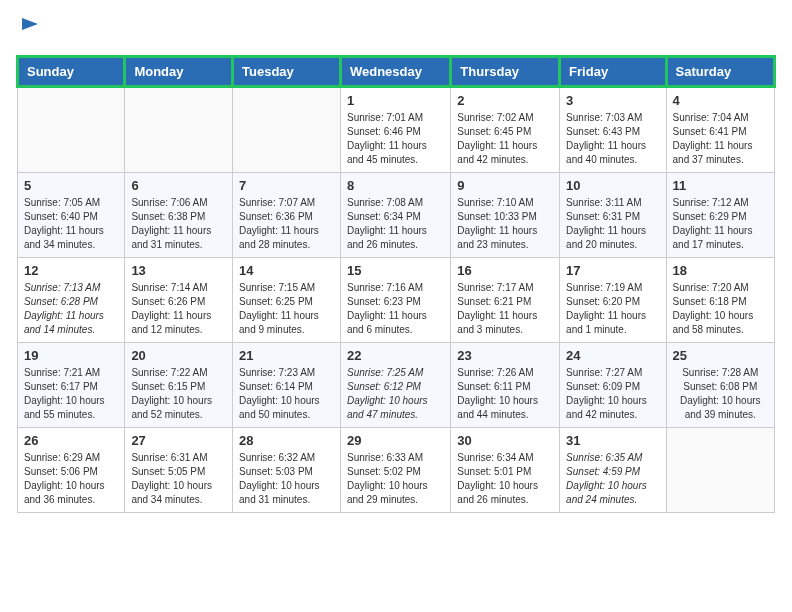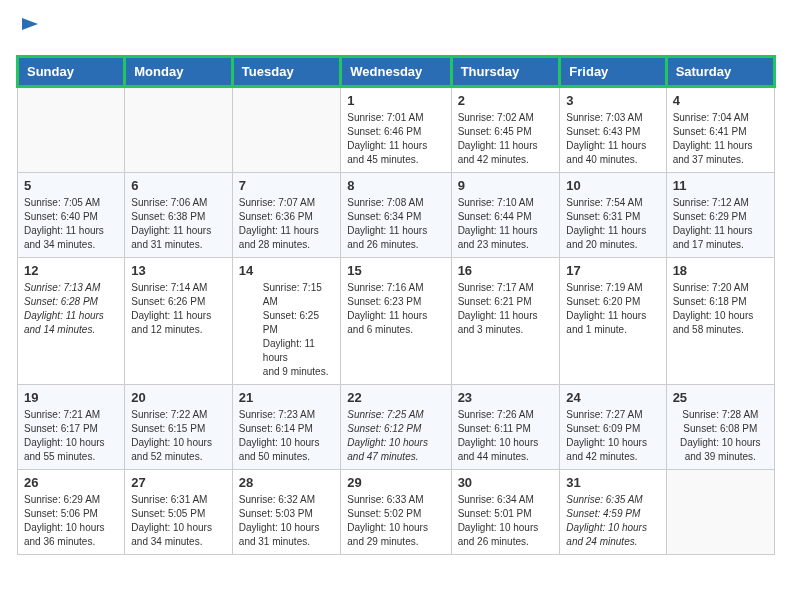--- a/index.html
+++ b/index.html
@@ -181,27 +181,27 @@
         <td>
           <span class="day-number">8</span>
           <div class="day-info" style="white-space: pre-line;">Sunrise: 7:08 AM
 Sunset: 6:34 PM
 Daylight: 11 hours
 and 26 minutes.</div>
         </td>
         <td>
           <span class="day-number">9</span>
           <div class="day-info" style="white-space: pre-line;">Sunrise: 7:10 AM
-Sunset: 6:44 PM
+Sunset: 10:33 PM
 Daylight: 11 hours
 and 23 minutes.</div>
         </td>
         <td>
           <span class="day-number">10</span>
-          <div class="day-info" style="white-space: pre-line;">Sunrise: 7:54 AM
+          <div class="day-info" style="white-space: pre-line;">Sunrise: 3:11 AM
 Sunset: 6:31 PM
 Daylight: 11 hours
 and 20 minutes.</div>
         </td>
         <td>
           <span class="day-number">11</span>
           <div class="day-info" style="white-space: pre-line;">Sunrise: 7:12 AM
 Sunset: 6:29 PM
 Daylight: 11 hours
 and 17 minutes.</div>
@@ -217,21 +217,21 @@
         </td>
         <td>
           <span class="day-number">13</span>
           <div class="day-info" style="white-space: pre-line;">Sunrise: 7:14 AM
 Sunset: 6:26 PM
 Daylight: 11 hours
 and 12 minutes.</div>
         </td>
         <td>
           <span class="day-number">14</span>
-          <div class="day-info" style="white-space: pre-line; margin-left: 24px;">Sunrise: 7:15 AM
+          <div class="day-info" style="white-space: pre-line;">Sunrise: 7:15 AM
 Sunset: 6:25 PM
 Daylight: 11 hours
 and 9 minutes.</div>
         </td>
         <td>
           <span class="day-number">15</span>
           <div class="day-info" style="white-space: pre-line;">Sunrise: 7:16 AM
 Sunset: 6:23 PM
 Daylight: 11 hours
 and 6 minutes.</div>

